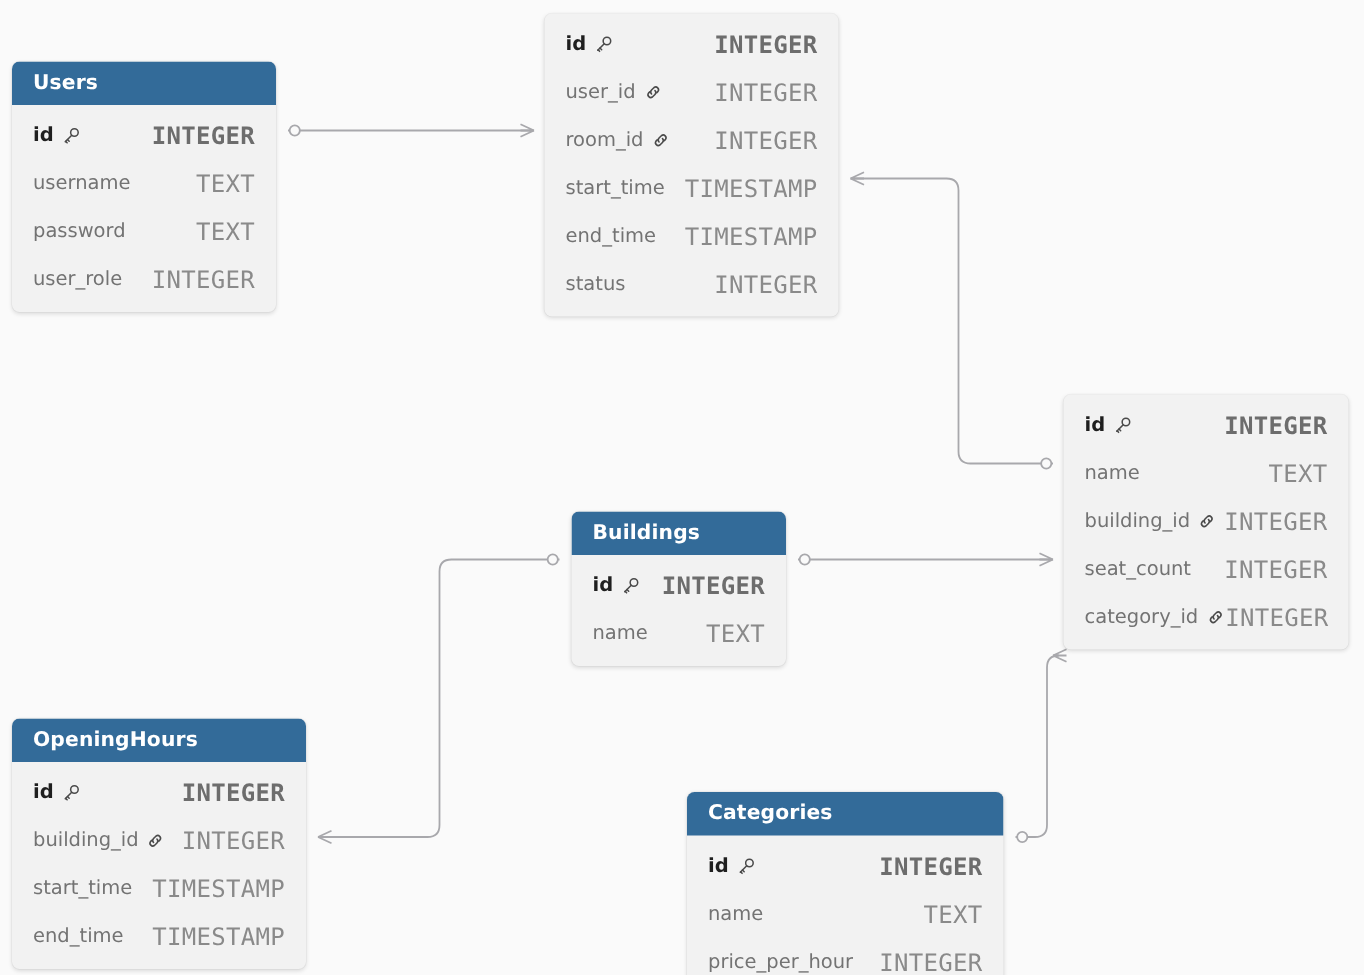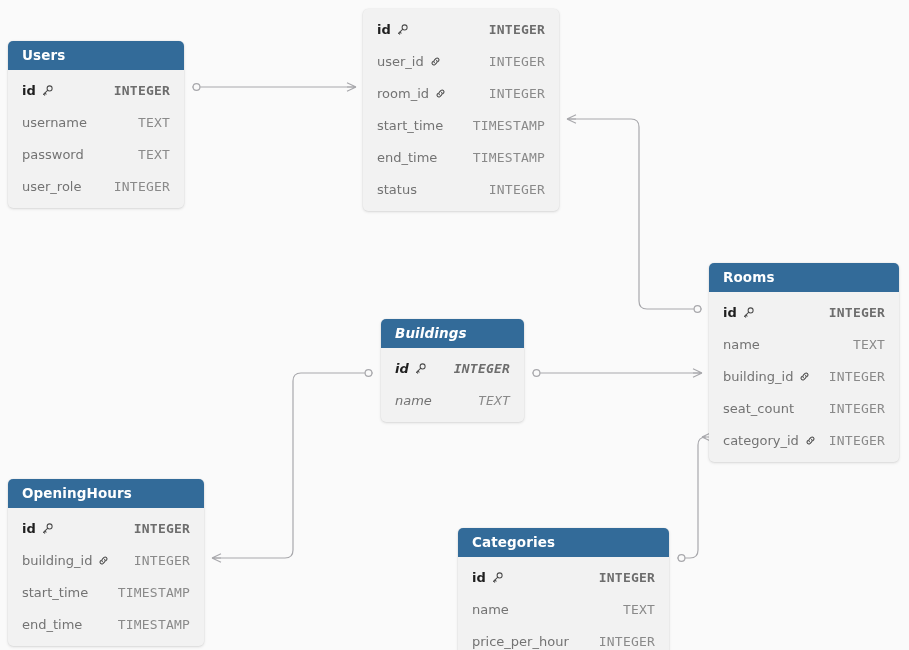--- a/index.html
+++ b/index.html
@@ -66,21 +66,21 @@
     align-items: center;
     gap: 5px;
   }
   .field-row.pk .field-name {
     font-weight: bold;
     color: #1f1f1f;
     align-items: center;
   }
   .field-type {
     margin-left: auto;
-    font-size: 13px;
+    font-size: 16px;
     font-family: "DejaVu Sans Mono", "Liberation Mono", monospace;
     color: #8a8a8a;
     letter-spacing: 0.2px;
   }
   .field-row.pk .field-type {
     color: #6d6d6d;
     font-weight: bold;
   }
   .key-icon, .fk-icon {
     display: inline-block;
@@ -215,21 +215,20 @@
         </div>
         <div class="field-row">
           <span class="field-name">
             <span>status</span>
           </span>
           <span class="field-type">INTEGER</span>
         </div>
       </div>
     </div>
     <div class="entity" style="left: 709px; top: 263px; width: 190px;">
-      <div class="entity-header">Rooms</div>
       <div class="entity-body">
         <div class="field-row pk">
           <span class="field-name">
             <span>id</span>
             <span class="key-icon">
               <svg viewBox="0 0 16 16" width="13" height="13" fill="none" stroke="#4a4a4a" stroke-width="1.25" stroke-linecap="round" stroke-linejoin="round">
                 <circle cx="10.6" cy="5.4" r="3.1"></circle>
                 <path d="M8.4 7.6 L3.1 12.9"></path>
                 <path d="M4.9 11.1 L6.3 12.5"></path>
                 <path d="M3.4 12.6 L4.6 13.8"></path>
@@ -269,21 +268,21 @@
               <svg viewBox="0 0 16 16" width="13" height="13" fill="none" stroke="#4a4a4a" stroke-width="1.3" stroke-linecap="round" stroke-linejoin="round">
                 <path d="M6.6 9.4 A2.3 2.3 0 0 1 6.6 6.2 L8.7 4.1 A2.3 2.3 0 0 1 11.9 7.3 L10.9 8.3"></path>
                 <path d="M9.4 6.6 A2.3 2.3 0 0 1 9.4 9.8 L7.3 11.9 A2.3 2.3 0 0 1 4.1 8.7 L5.1 7.7"></path>
               </svg>
             </span>
           </span>
           <span class="field-type">INTEGER</span>
         </div>
       </div>
     </div>
-    <div class="entity" style="left: 381px; top: 319px; width: 143px; font-style: italic;">
+    <div class="entity" style="left: 381px; top: 341px; width: 143px;">
       <div class="entity-header">Buildings</div>
       <div class="entity-body">
         <div class="field-row pk">
           <span class="field-name">
             <span>id</span>
             <span class="key-icon">
               <svg viewBox="0 0 16 16" width="13" height="13" fill="none" stroke="#4a4a4a" stroke-width="1.25" stroke-linecap="round" stroke-linejoin="round">
                 <circle cx="10.6" cy="5.4" r="3.1"></circle>
                 <path d="M8.4 7.6 L3.1 12.9"></path>
                 <path d="M4.9 11.1 L6.3 12.5"></path>

